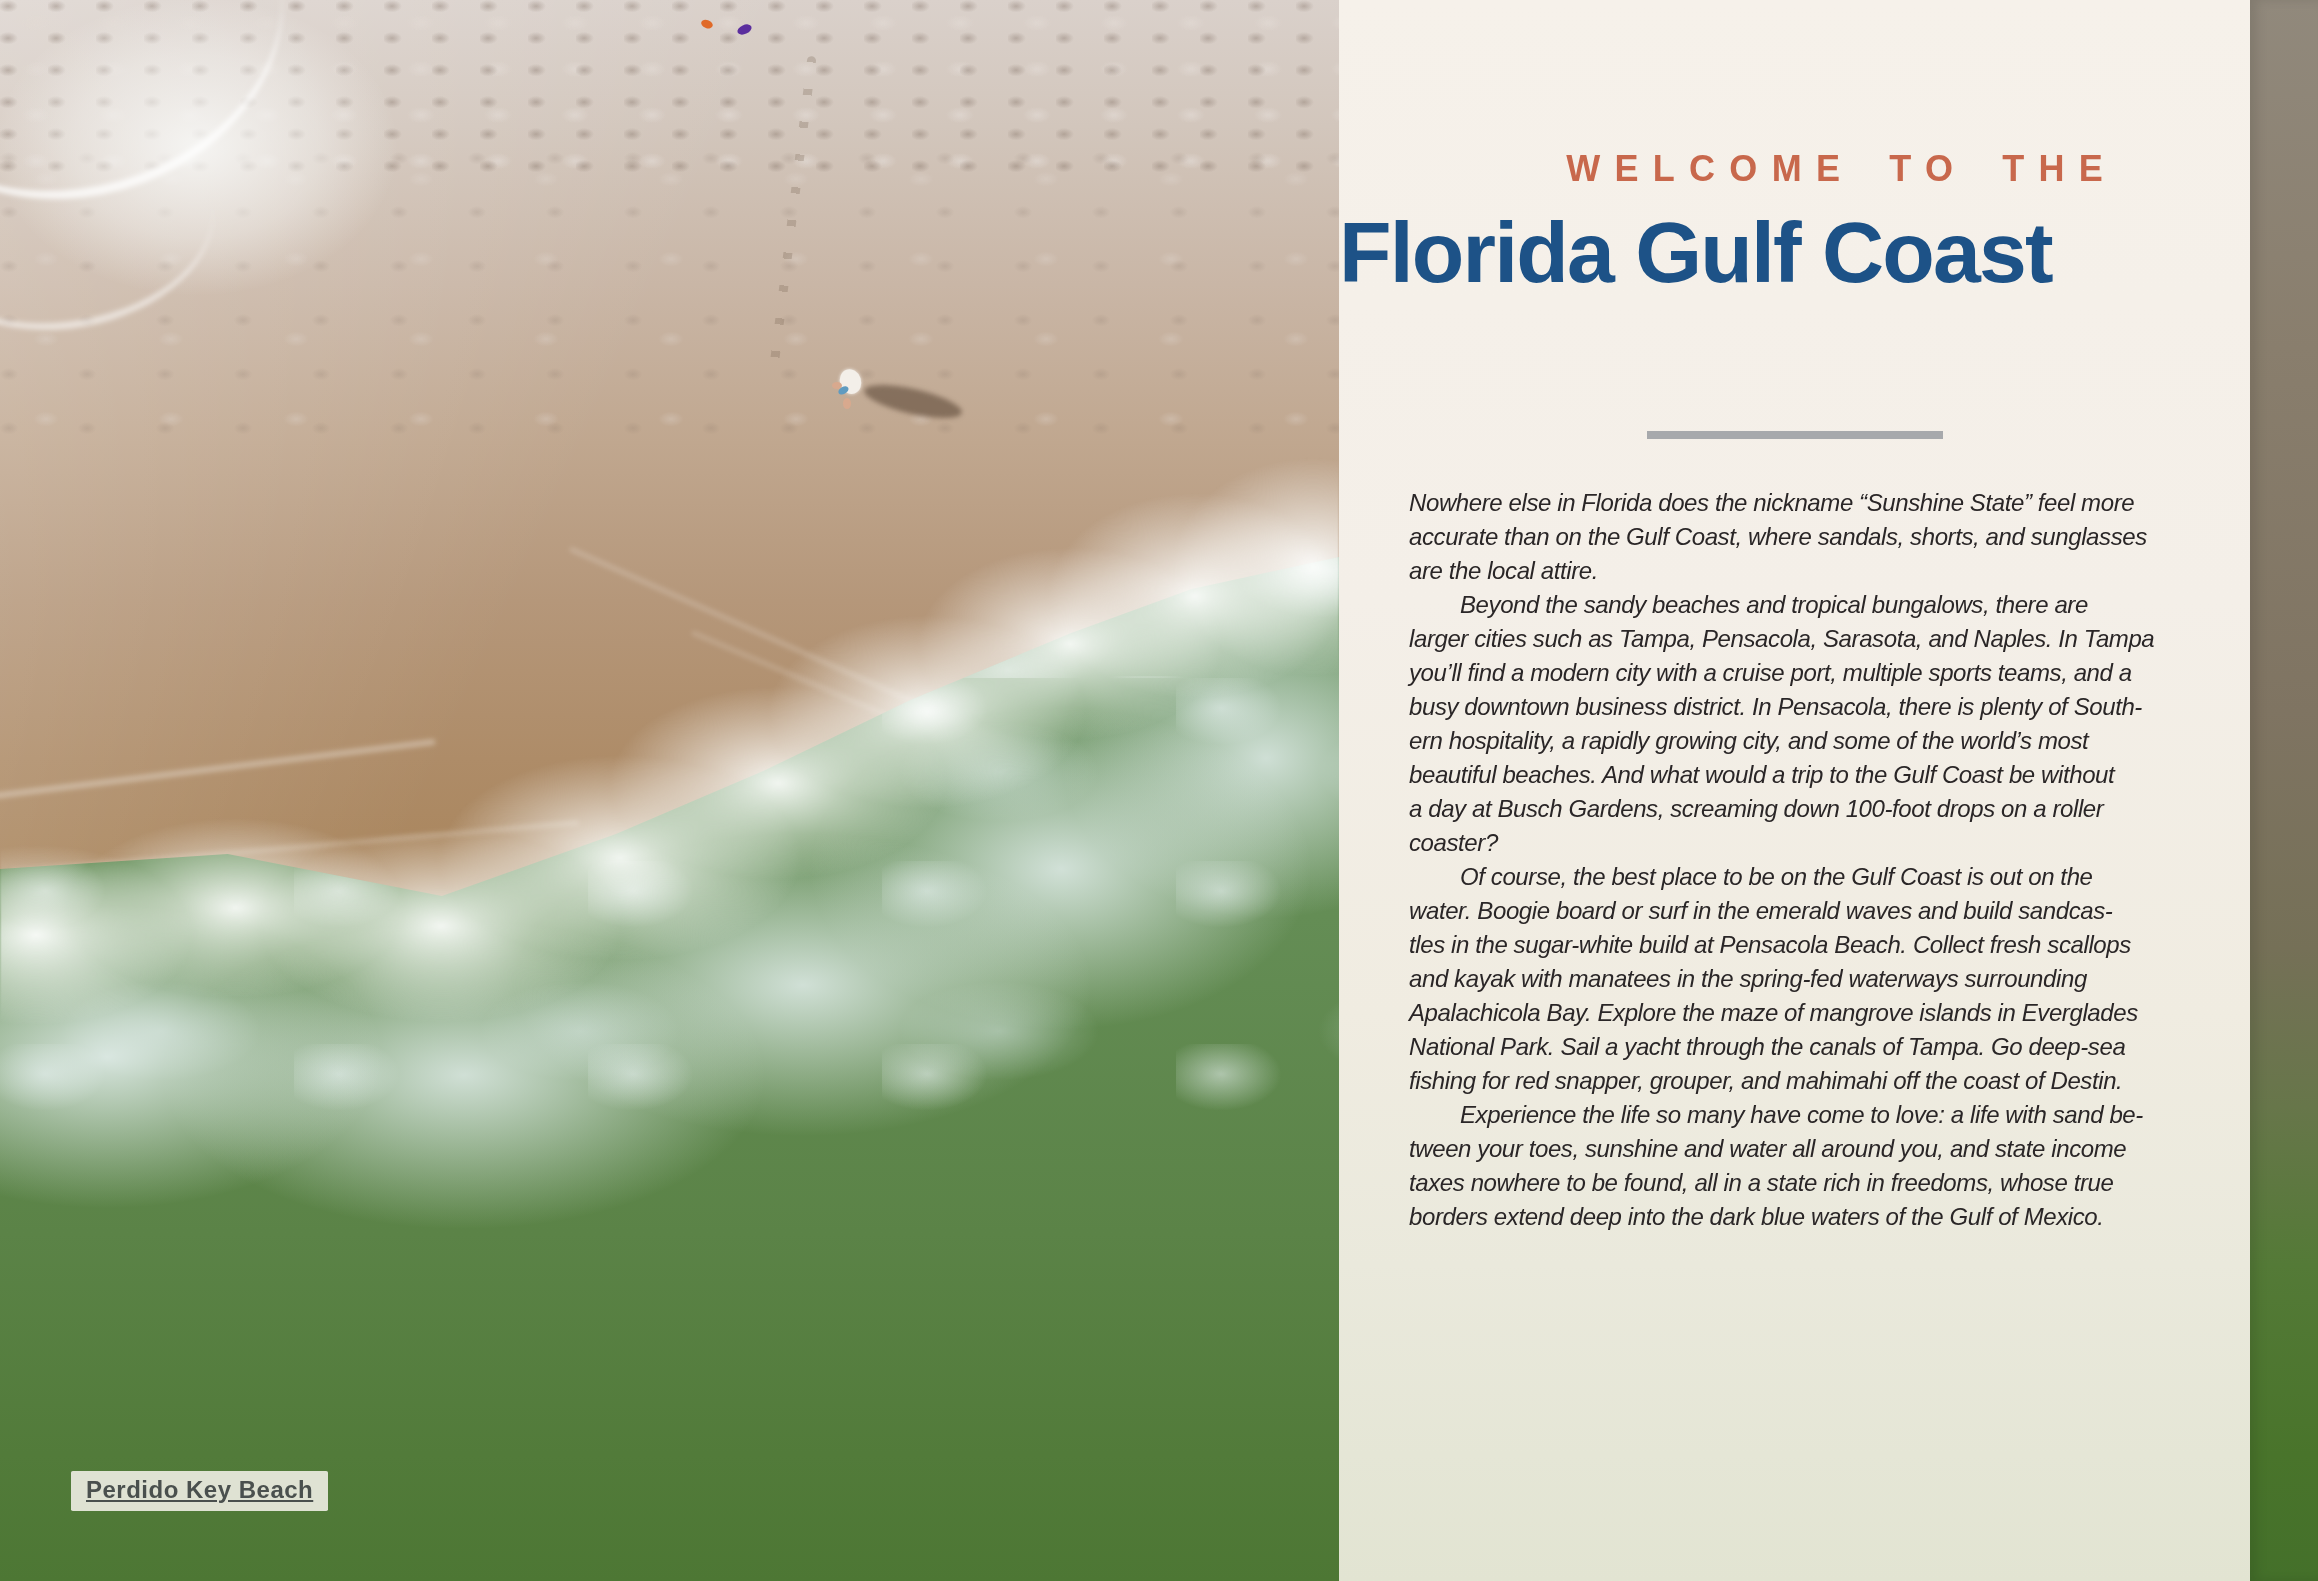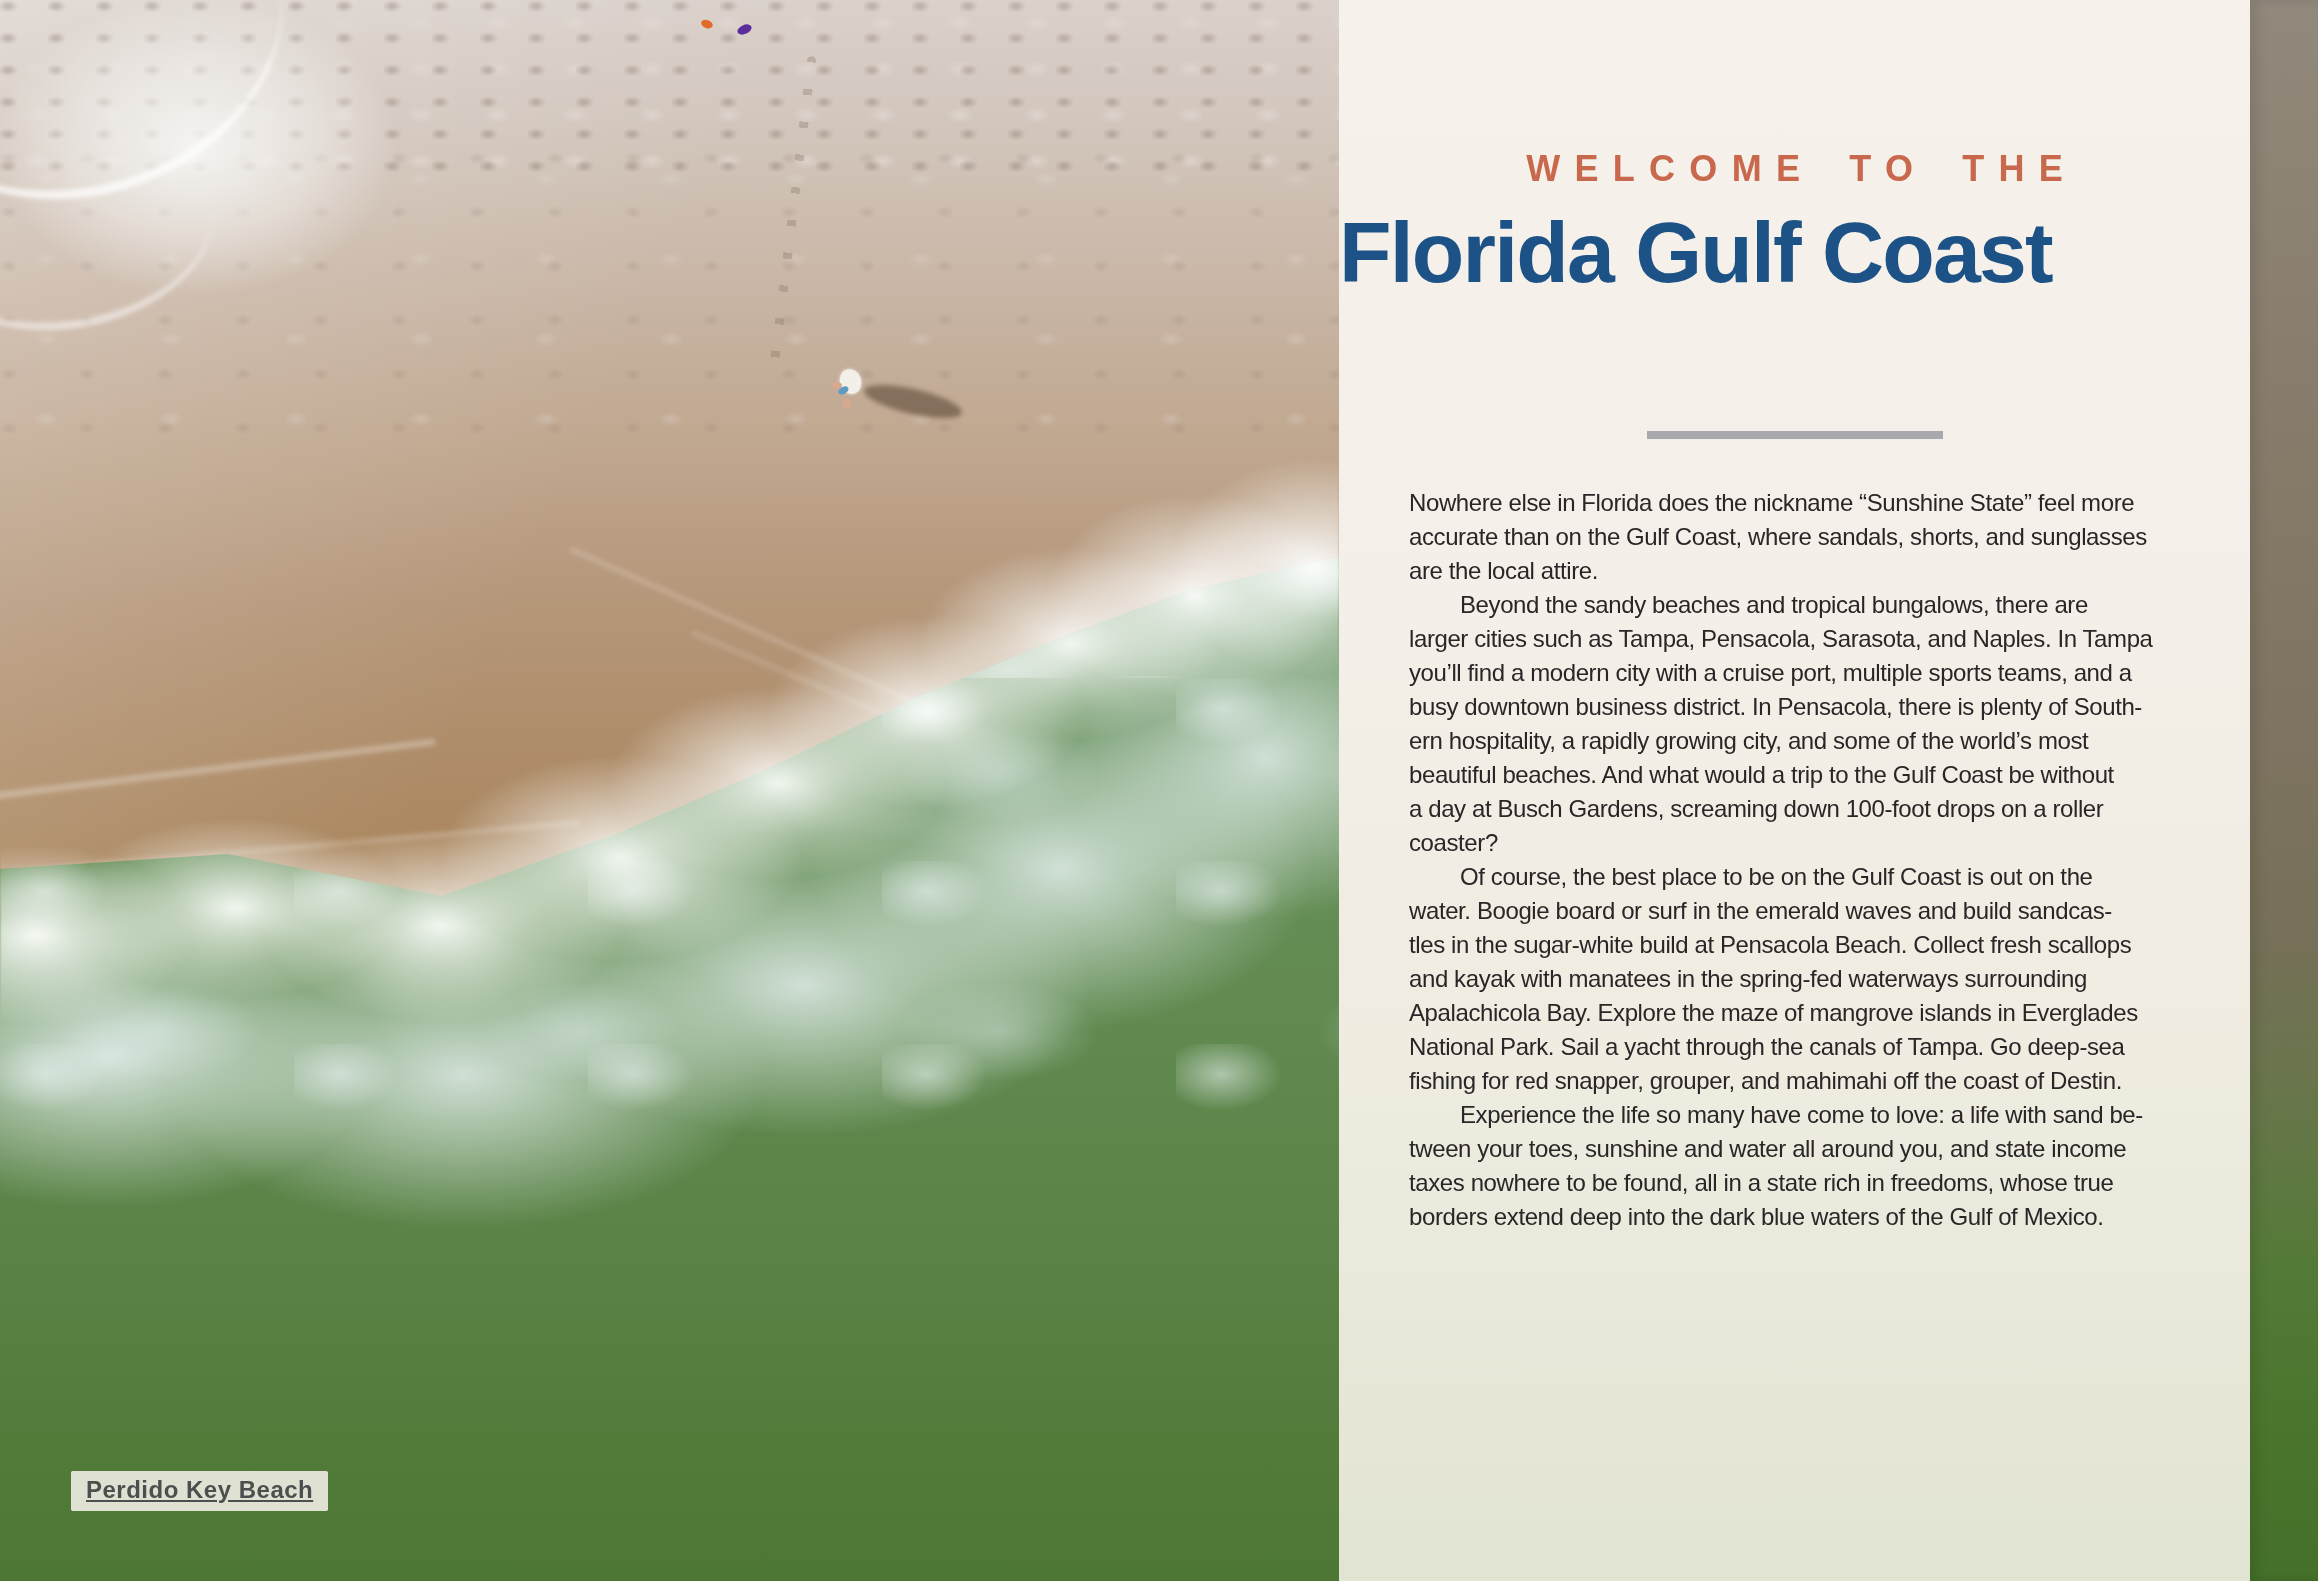--- a/index.html
+++ b/index.html
@@ -117,28 +117,28 @@
       #91897c 0%, #897e6d 22%, #7f7462 45%, #757057 60%,
       #67764a 70%, #547a37 80%, #49742b 92%, #44702a 100%);
     box-shadow:inset 7.1px 0 10.7px rgba(0,0,0,.10);}
 
   
   .panel{position:absolute;left:1339px;top:0;width:911px;height:1581px;
     background:linear-gradient(180deg,
       #f6f1ea 0%, #f4efe8 38%, #f0ece1 64%, #eae9dc 80%, #e5e6d6 92%, #e2e4d2 100%);}
   .kicker{position:absolute;left:0;top:148px;width:100%;text-align:center;
     font-size:36px;font-weight:bold;letter-spacing:14.3px;word-spacing:10.7px;
-    color:#c8684c;white-space:nowrap;text-indent:14.3px;}
+    color:#c8684c;white-space:nowrap;text-indent:14.3px;padding-left:40px;}
   .title{position:absolute;left:0;top:203px;width:100%;margin:0;text-align:left;
     font-size:86px;font-weight:bold;letter-spacing:-1.8px;color:#1d5287;white-space:nowrap;}
   .rule{position:absolute;left:50%;top:431px;transform:translateX(-50%);
     width:296px;height:8px;background:#a7a9ac;}
   .body{position:absolute;left:70px;top:486px;width:767px;color:#2a2627;
     font-size:24px;line-height:34px;letter-spacing:-0.4px;}
-  .body .line{white-space:nowrap;}
+  .body .line{white-space:nowrap;font-style:italic;}
   .body .line.indent{padding-left:51px;}
 </style>
 </head>
 <body>
 
 <div id="page">
 
   <div class="photo">
     <div class="sheen"></div>
     <div class="footprints-dense"></div>

